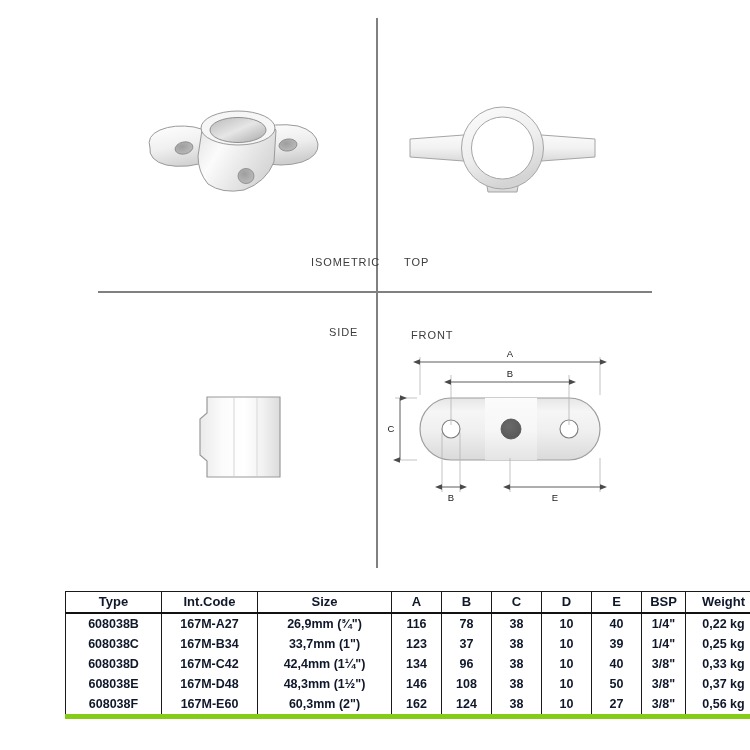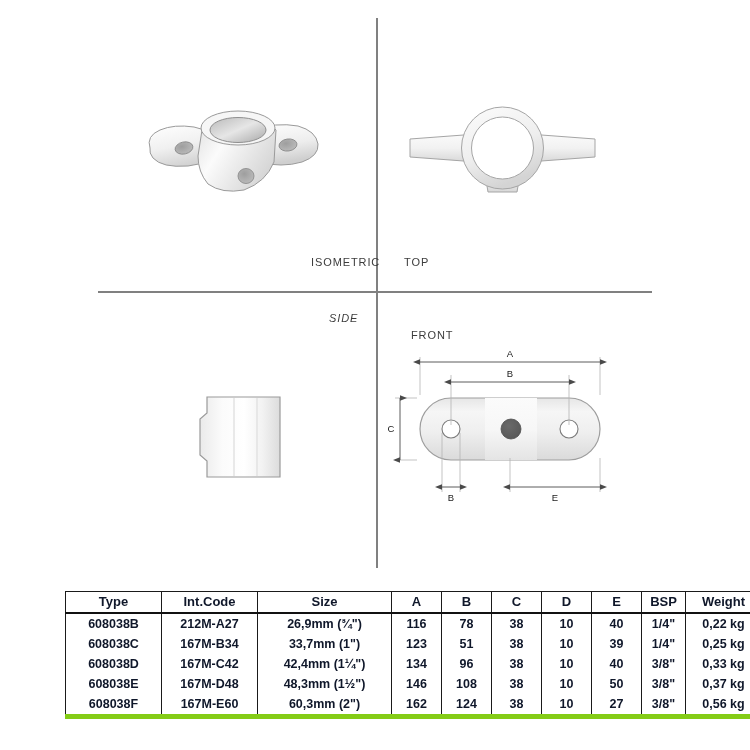--- a/index.html
+++ b/index.html
@@ -38,21 +38,21 @@
   .view-label {
     position: absolute;
     font-size: 11px;
     letter-spacing: 0.9px;
     color: #3c3c3c;
     font-family: "Liberation Sans", sans-serif;
     white-space: nowrap;
   }
   .lbl-iso   { left: 311px; top: 256px; }
   .lbl-top   { left: 404px; top: 256px; }
-  .lbl-side  { left: 329px; top: 312px; font-style: italic; }
+  .lbl-side  { left: 329px; top: 326px; }
   .lbl-front { left: 399px; top: 329px; padding-left: 12px; }
 
   
   .view-canvas { position: absolute; }
   .iso-canvas   { left: 140px; top: 100px; width: 190px; height: 110px; }
   .top-canvas   { left: 405px; top: 100px; width: 195px; height: 105px; }
   .side-canvas  { left: 185px; top: 385px; width: 115px; height: 105px; }
   .front-canvas { left: 385px; top: 345px; width: 250px; height: 175px; }
 
   
@@ -297,36 +297,36 @@
         <th>C</th>
         <th>D</th>
         <th>E</th>
         <th>BSP</th>
         <th>Weight</th>
       </tr>
     </thead>
     <tbody>
       <tr>
         <td>608038B</td>
-        <td>212M-A27</td>
+        <td>167M-A27</td>
         <td>26,9mm (¾")</td>
         <td>116</td>
         <td>78</td>
         <td>38</td>
         <td>10</td>
         <td>40</td>
         <td>1/4"</td>
         <td>0,22 kg</td>
       </tr>
       <tr>
         <td>608038C</td>
         <td>167M-B34</td>
         <td>33,7mm (1")</td>
         <td>123</td>
-        <td>51</td>
+        <td>37</td>
         <td>38</td>
         <td>10</td>
         <td>39</td>
         <td>1/4"</td>
         <td>0,25 kg</td>
       </tr>
       <tr>
         <td>608038D</td>
         <td>167M-C42</td>
         <td>42,4mm (1¼")</td>

